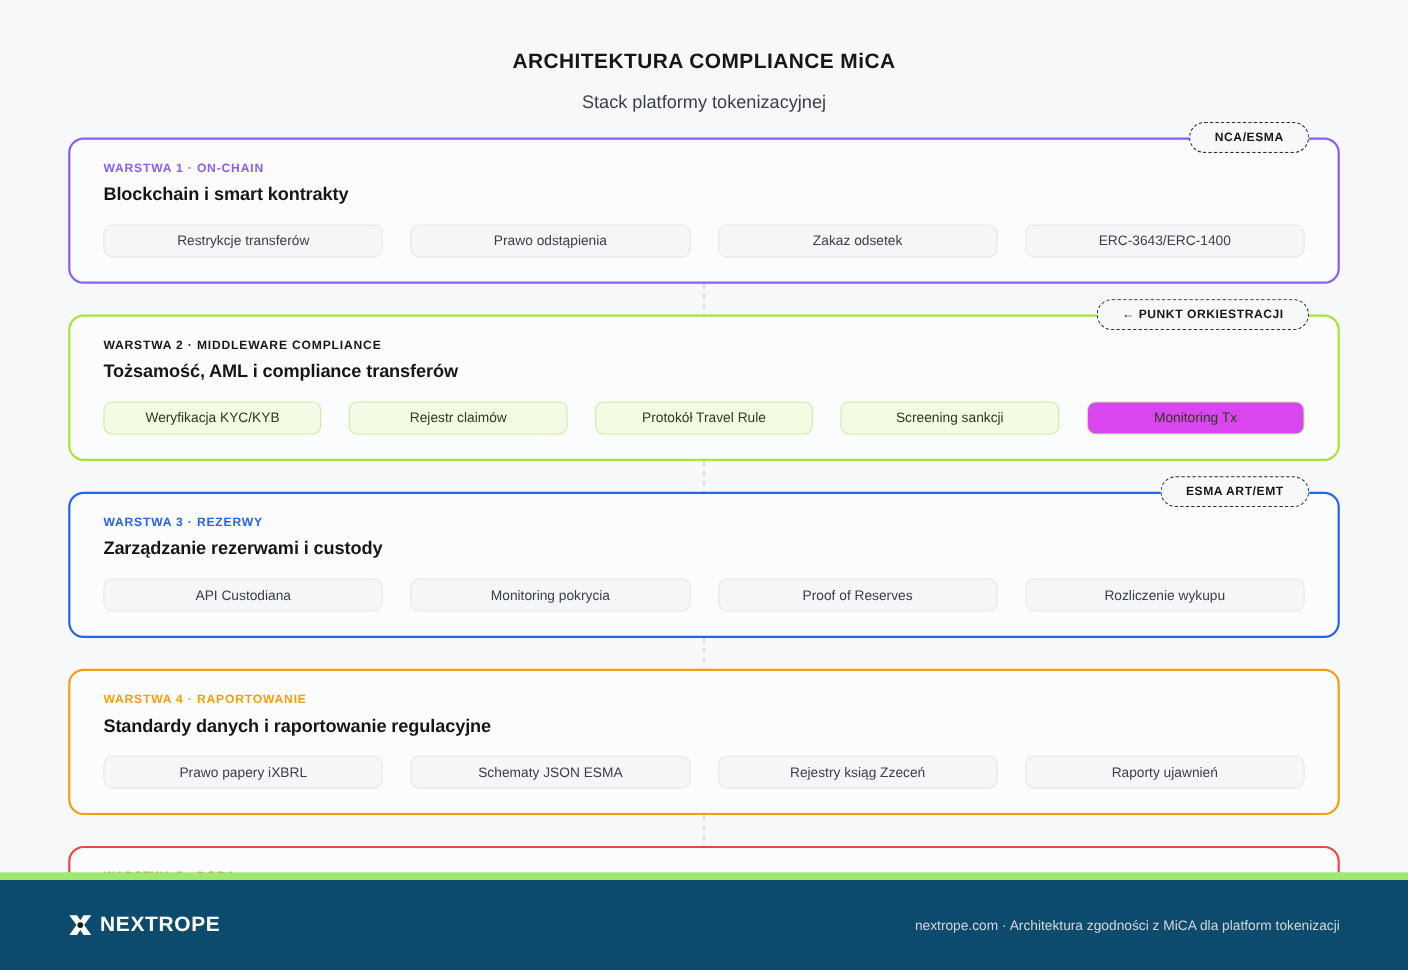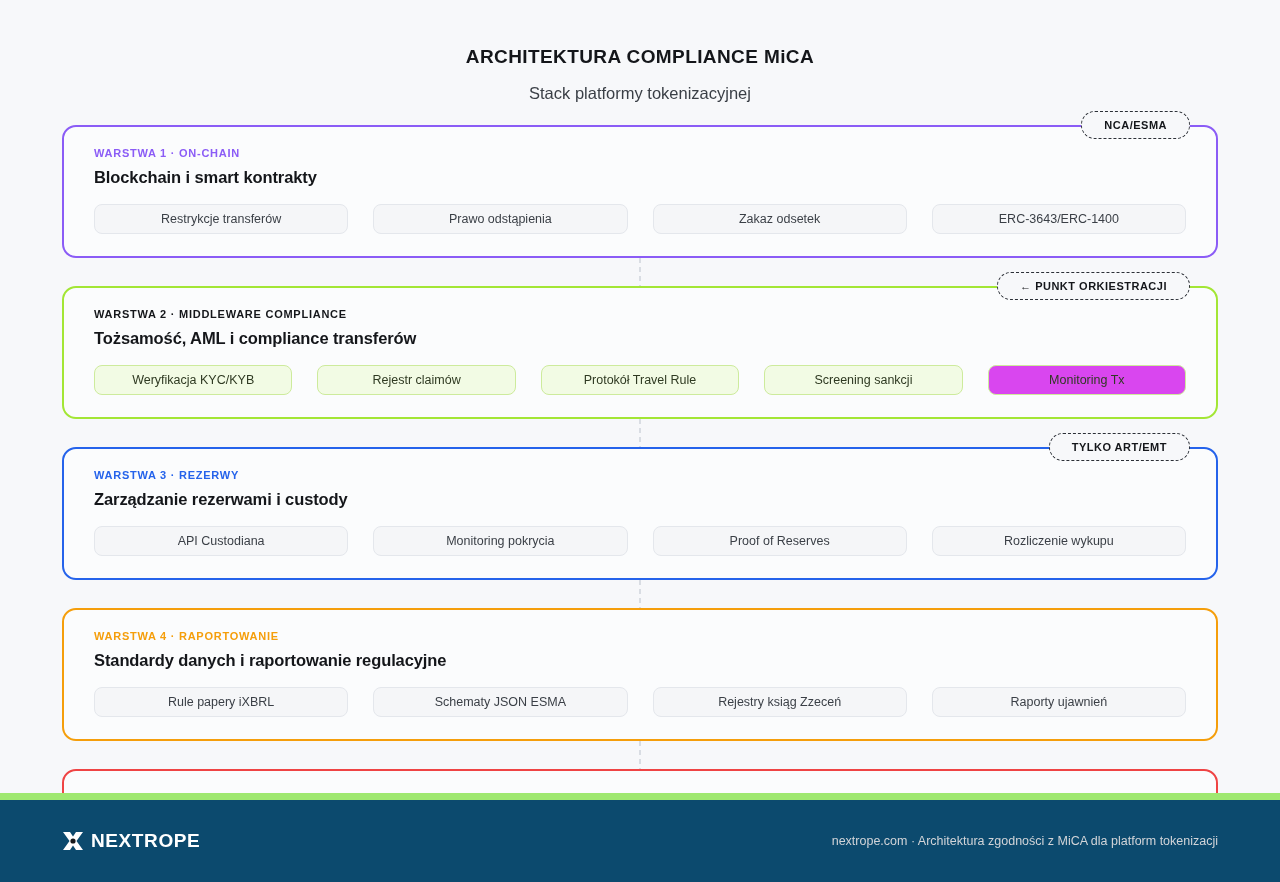--- a/index.html
+++ b/index.html
@@ -217,29 +217,29 @@
       <div class="layer" style="border-color: rgb(37, 99, 235);">
         <div class="layer-kicker" style="color: rgb(37, 99, 235);">WARSTWA 3 · REZERWY</div>
         <div class="layer-title">Zarządzanie rezerwami i custody</div>
         <div class="chips">
           <div class="chip">API Custodiana</div>
           <div class="chip">Monitoring pokrycia</div>
           <div class="chip">Proof of Reserves</div>
           <div class="chip">Rozliczenie wykupu</div>
         </div>
       </div>
-      <div class="badge">TYLKO ART/EMT</div>
+      <div class="badge">ESMA ART/EMT</div>
     </div>
     <div class="connector"></div>
     <div class="layer-wrap">
       <div class="layer" style="border-color: rgb(245, 158, 11);">
         <div class="layer-kicker" style="color: rgb(245, 158, 11);">WARSTWA 4 · RAPORTOWANIE</div>
         <div class="layer-title">Standardy danych i raportowanie regulacyjne</div>
         <div class="chips">
-          <div class="chip">Rule papery iXBRL</div>
+          <div class="chip">Prawo papery iXBRL</div>
           <div class="chip">Schematy JSON ESMA</div>
           <div class="chip">Rejestry ksiąg Zzeceń</div>
           <div class="chip">Raporty ujawnień</div>
         </div>
       </div>
     </div>
     <div class="connector"></div>
     <div class="layer-wrap">
       <div class="layer" style="border-color: rgb(239, 68, 68);">
         <div class="layer-kicker" style="color: rgb(239, 68, 68);">WARSTWA 5 · DORA</div>

